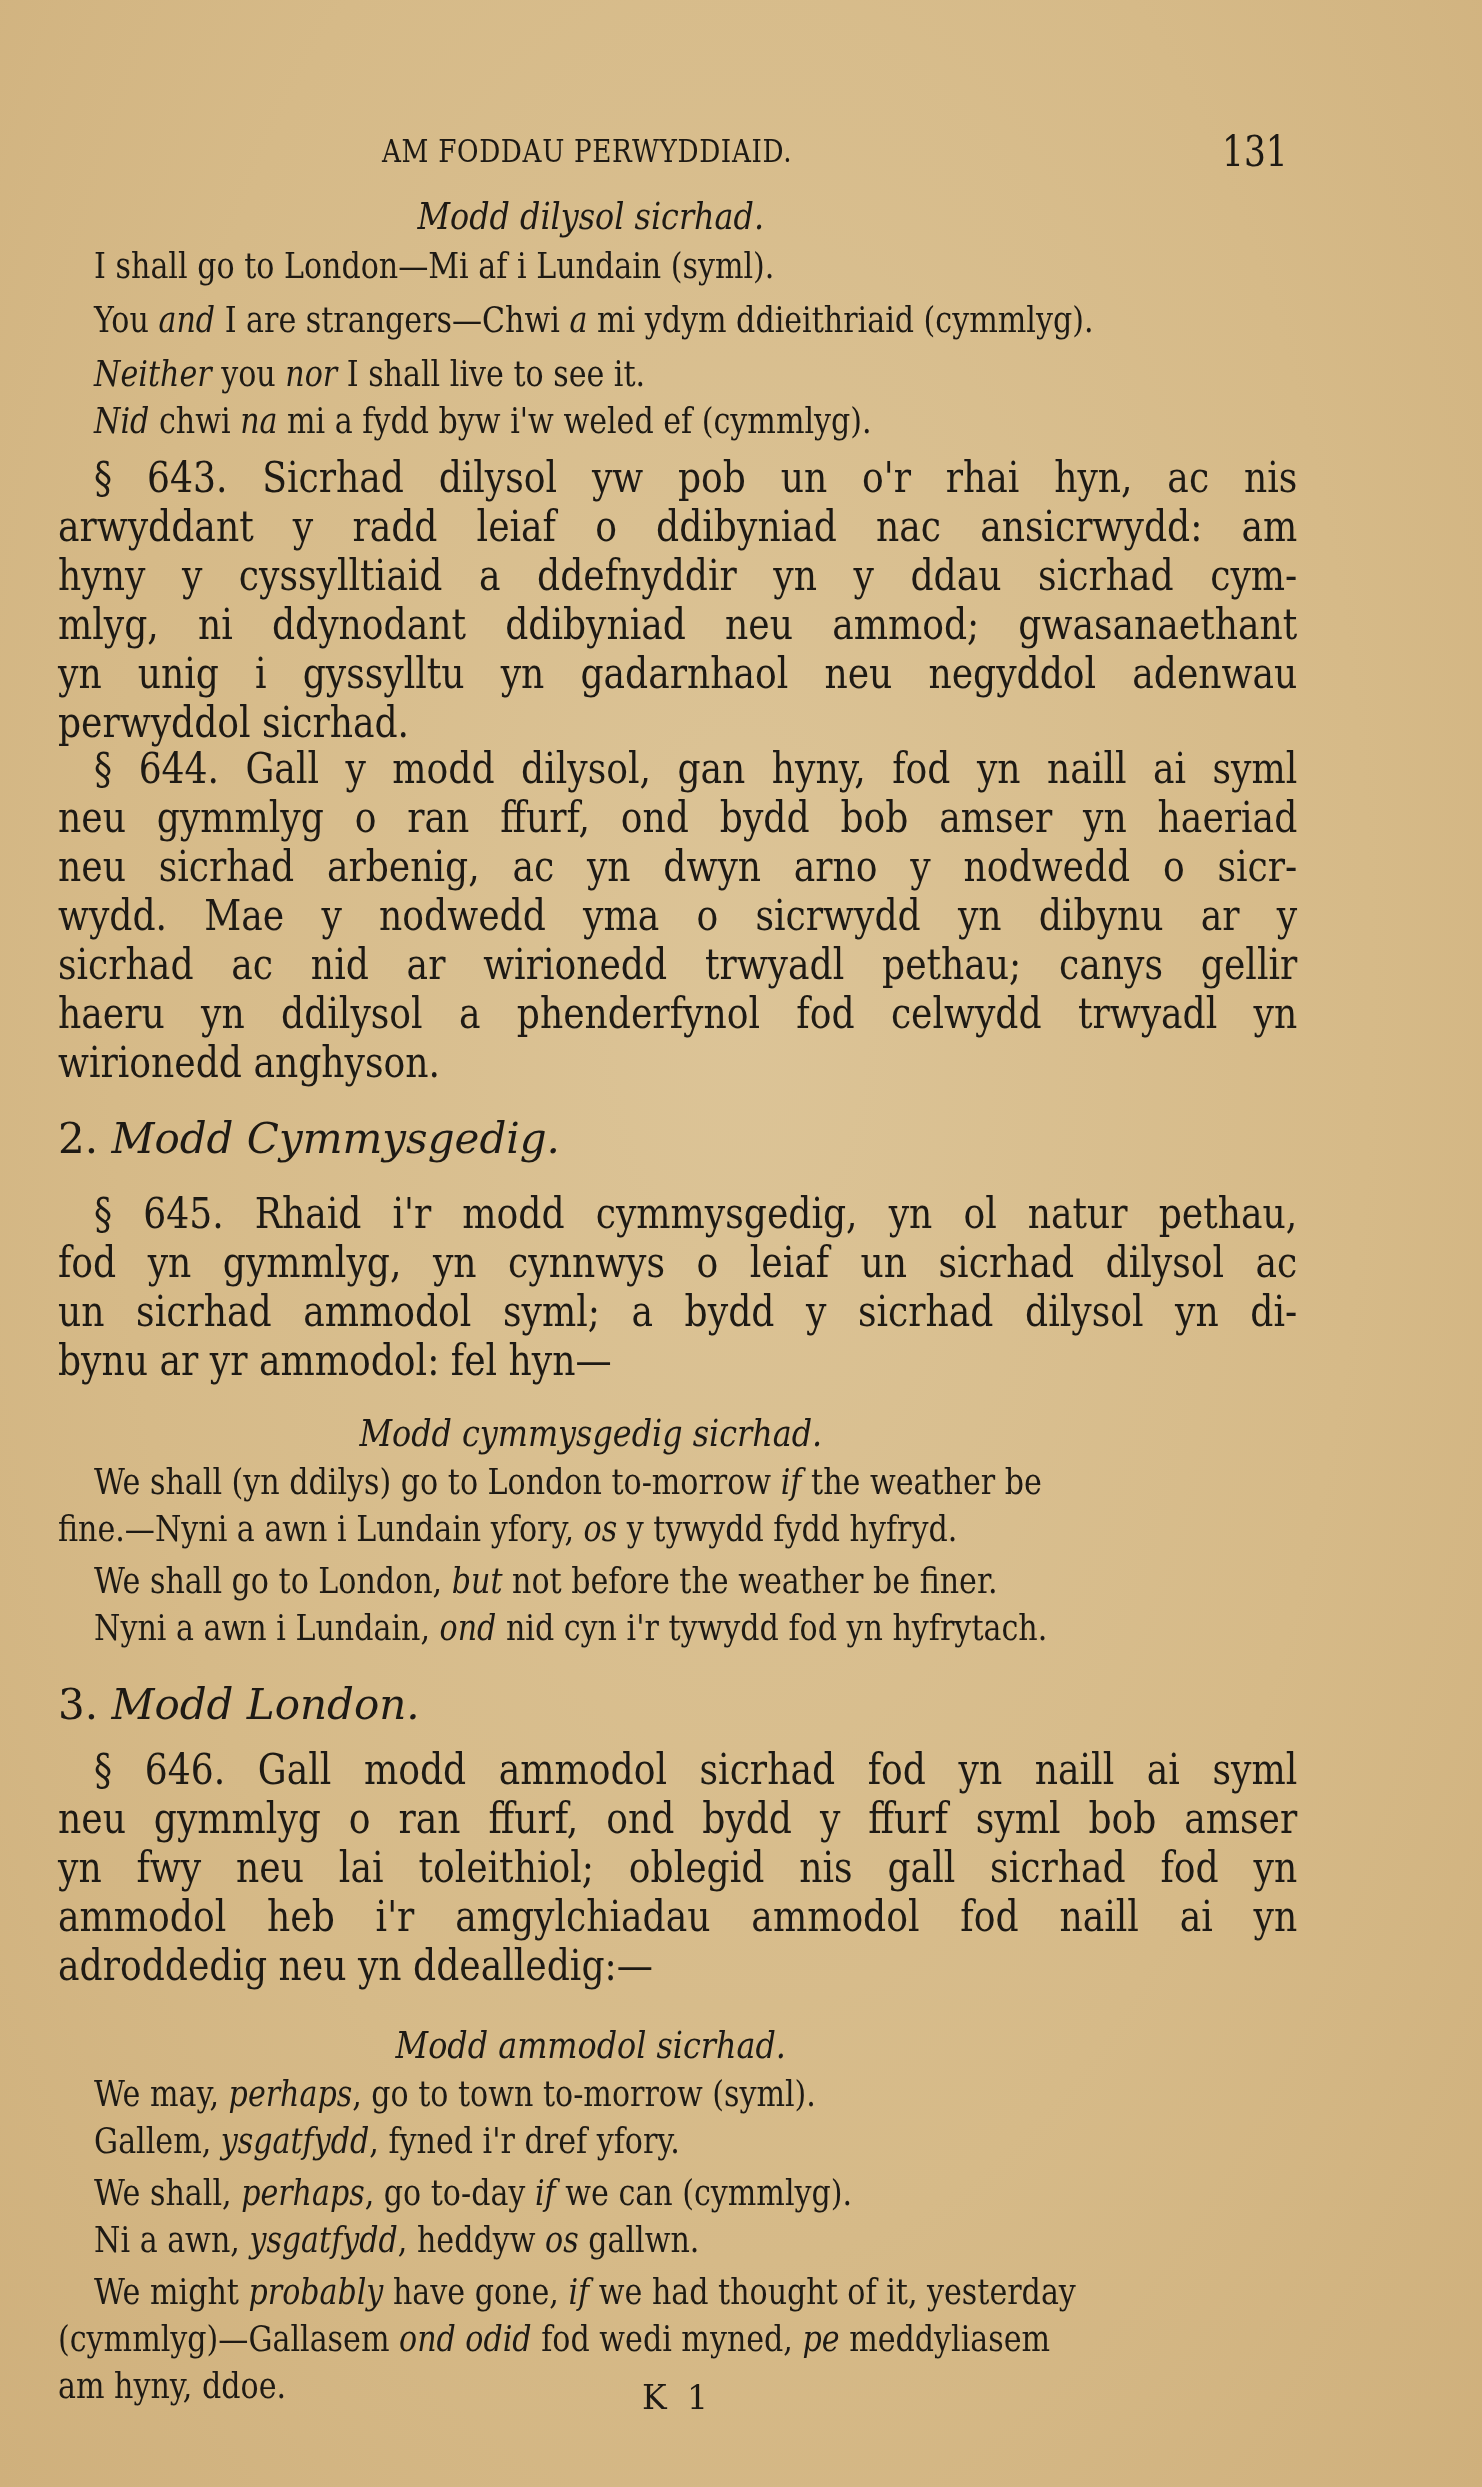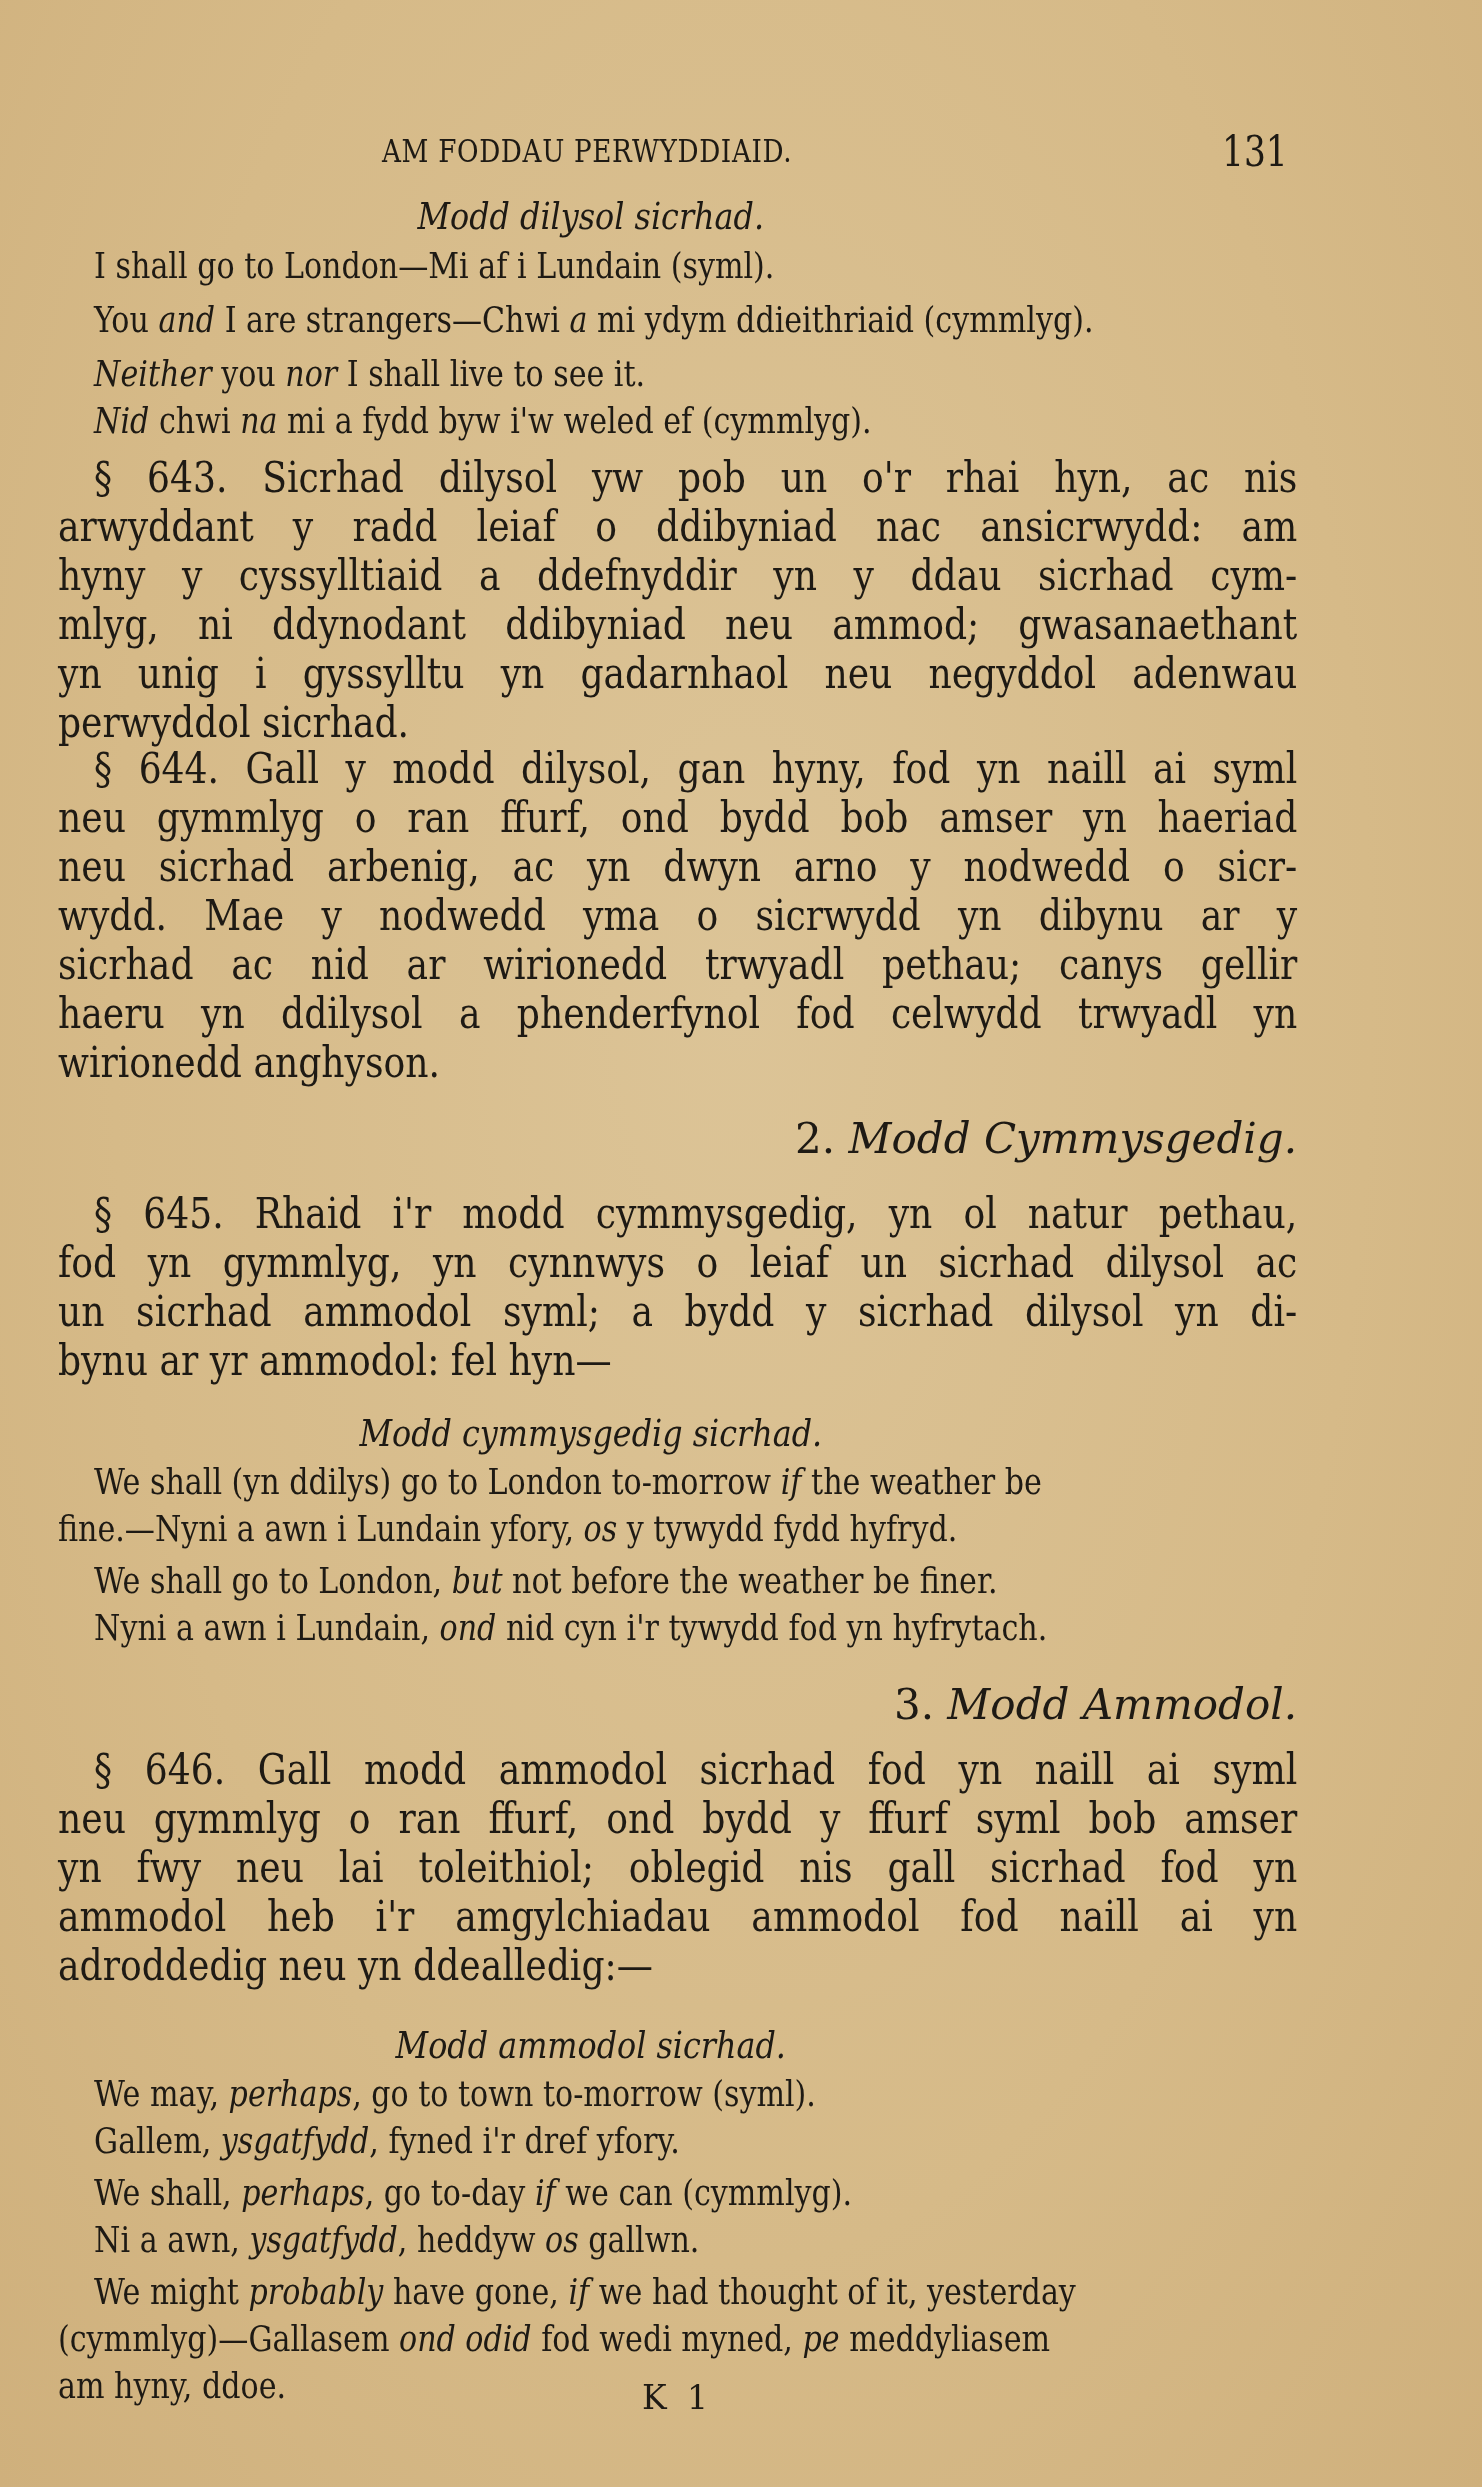--- a/index.html
+++ b/index.html
@@ -59,21 +59,21 @@
     .ex-line.indent { padding-left: 42px; }
     .para {
       font-size: 42px;
       line-height: 49px;
       text-align: justify;
     }
     .para .first { padding-left: 42px; }
     .para-line { display: block; white-space: nowrap; text-align-last: justify; text-align: justify; }
     .para-line.last { text-align-last: left; }
     .section-heading {
-      text-align: right;
+      text-align: left;
       font-size: 42px;
       line-height: 50px;
     }
     .section-heading .title { font-style: italic; }
     em { font-style: italic; }
     .signature {
       position: absolute;
       top: 2378px;
       left: 0;
       width: 1239px;
@@ -150,21 +150,21 @@
     <div class="ex-line indent" style="margin-top:5px;">
       <span>We shall go to London, </span><em>but</em><span> not before the weather be finer.</span>
     </div>
     <div class="ex-line indent">
       <span>Nyni a awn i Lundain, </span><em>ond</em><span> nid cyn i'r tywydd fod yn hyfrytach.</span>
     </div>
   </div>
 
   <div class="block section-heading" style="top:1680px;">
     <span>3.</span>
-    <span class="title">Modd Ammodol.</span>
+    <span class="title">Modd London.</span>
   </div>
 
   <div class="block cond para" style="top:1745px;">
     <span class="para-line first">§ 646. Gall modd ammodol sicrhad fod yn naill ai syml</span>
     <span class="para-line">neu gymmlyg o ran ffurf, ond bydd y ffurf syml bob amser</span>
     <span class="para-line">yn fwy neu lai toleithiol; oblegid nis gall sicrhad fod yn</span>
     <span class="para-line">ammodol heb i'r amgylchiadau ammodol fod naill ai yn</span>
     <span class="para-line last">adroddedig neu yn ddealledig:—</span>
   </div>
 

